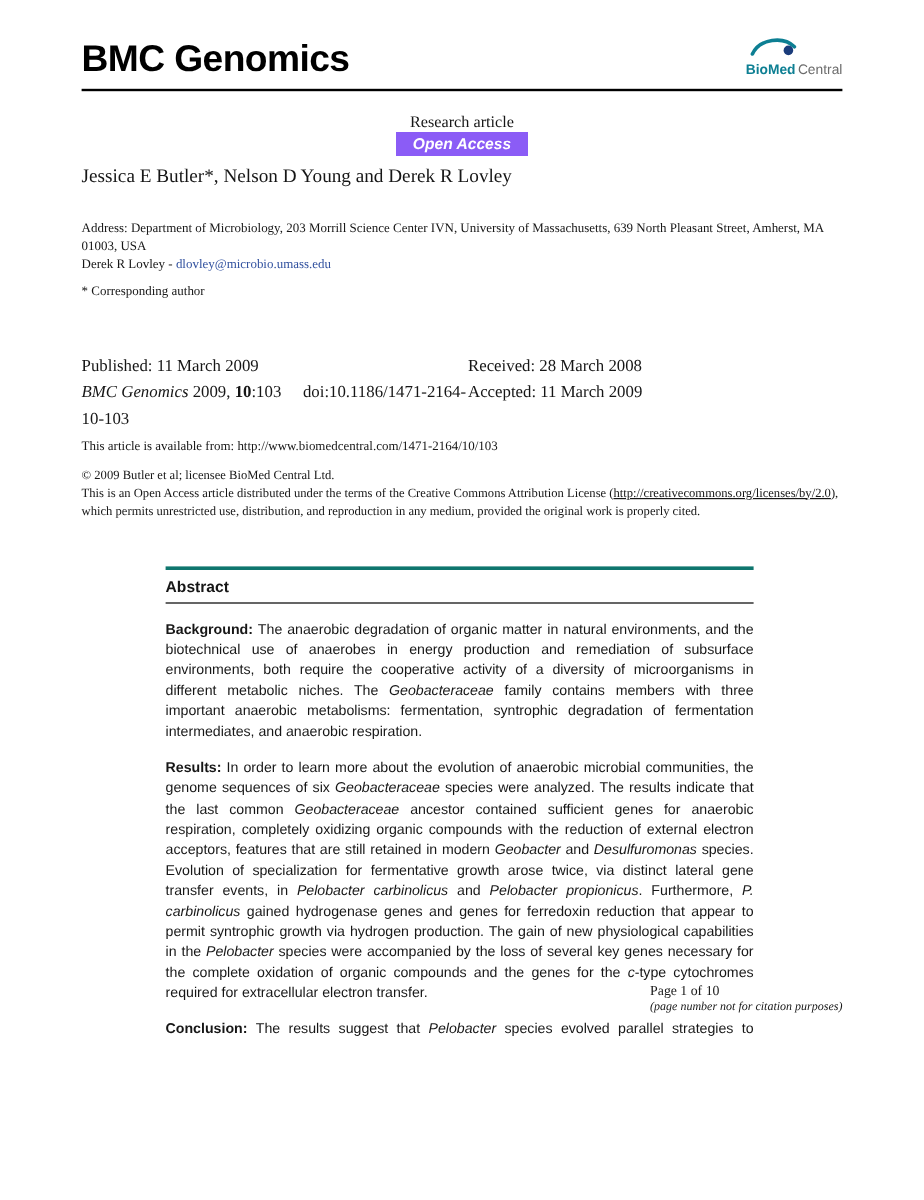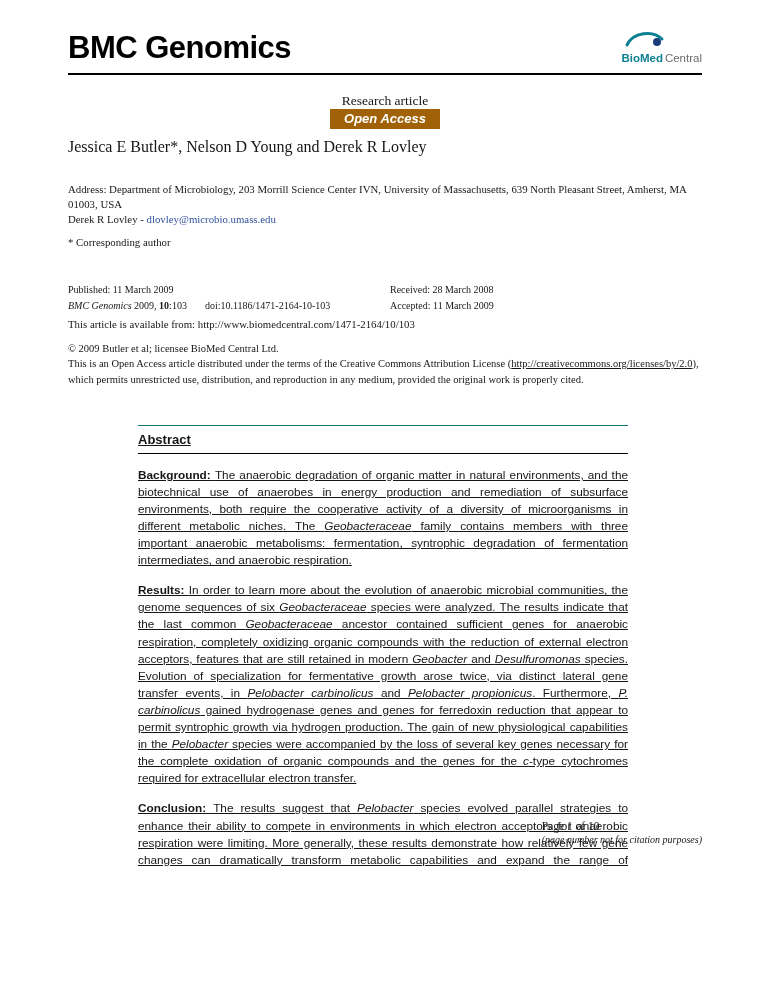--- a/index.html
+++ b/index.html
@@ -23,55 +23,54 @@
   .logo { text-align:left; padding-bottom:2px; }
   .logo-text { font-family:"Liberation Sans", sans-serif; font-size:11.5px; white-space:nowrap; }
   .logo-biomed { font-weight:bold; color:#0d7f93; }
   .logo-central { color:#6b6b6b; margin-left:2px; }
   .header-rule { height:2px; background:#000; margin-top:7px; }
 
   
   .type-row { display:flex; justify-content:space-between; align-items:center; margin-top:18px;flex-direction:column; }
   .article-type { font-size:13.5px; }
   .oa-badge {
-    background:#a16207; color:#ffffff;
+    background:#8b5cf6; color:#ffffff;
     font-family:"Liberation Sans", sans-serif;
     font-weight:bold; font-style:italic;
     font-size:13px; padding:2px 14px 3px 14px;
   }
 
   
   .title {
     margin-top:12px;
     font-family:"Liberation Sans", sans-serif;
     font-weight:bold; font-size:17.5px; line-height:23px; color:#0a0a0a;
   }
   .authors { margin-top:9px; font-size:16px; }
 
   
   .affil { margin-top:26px; font-size:10.8px; line-height:1.4; }
   .affil p { margin-top:0; }
   .affil .gap { margin-top:8px; }
 
   
-  .pub-grid { display:flex; margin-top:32px; font-size:10px; line-height:1.55; }
+  .pub-grid { display:flex; margin-top:44px; font-size:14px; line-height:1.55; }
   .pub-left { flex:0 0 322px; }
   .pub-right { flex:1; }
   .available { margin-top:5px; font-size:10.8px; }
   .copyright { margin-top:13px; font-size:10.5px; }
   .license { margin-top:2px; font-size:10.5px; line-height:1.45; }
 
   
   .abstract {
     margin:38px 0 0 70px; width:490px;
-    border-top:1px solid #0f766e;
+    border-top:3px solid #0f766e;
     font-family:"Liberation Sans", sans-serif;
     font-size:11.8px; line-height:1.45; text-align:justify;
     padding-top:5px;
-    text-decoration:underline;
   }
   .abstract h3 {
     font-size:13px; font-weight:bold;
     border-bottom:1px solid #000; padding-bottom:3px;
   }
   .abstract p { margin-top:13px; }
 
   
   .columns { display:flex; gap:26px; margin-top:44px; }
   .col { flex:1; font-size:12.4px; line-height:1.35; text-align:justify; }

